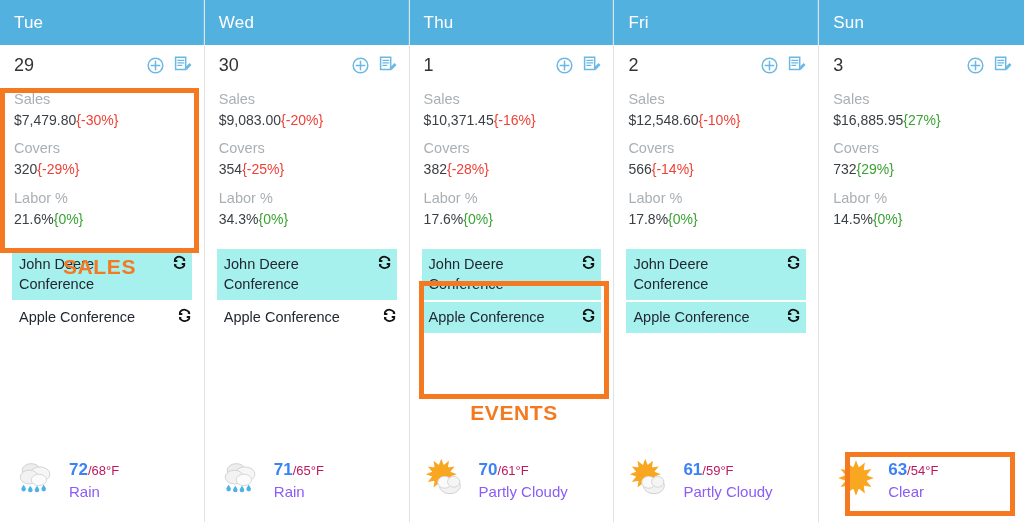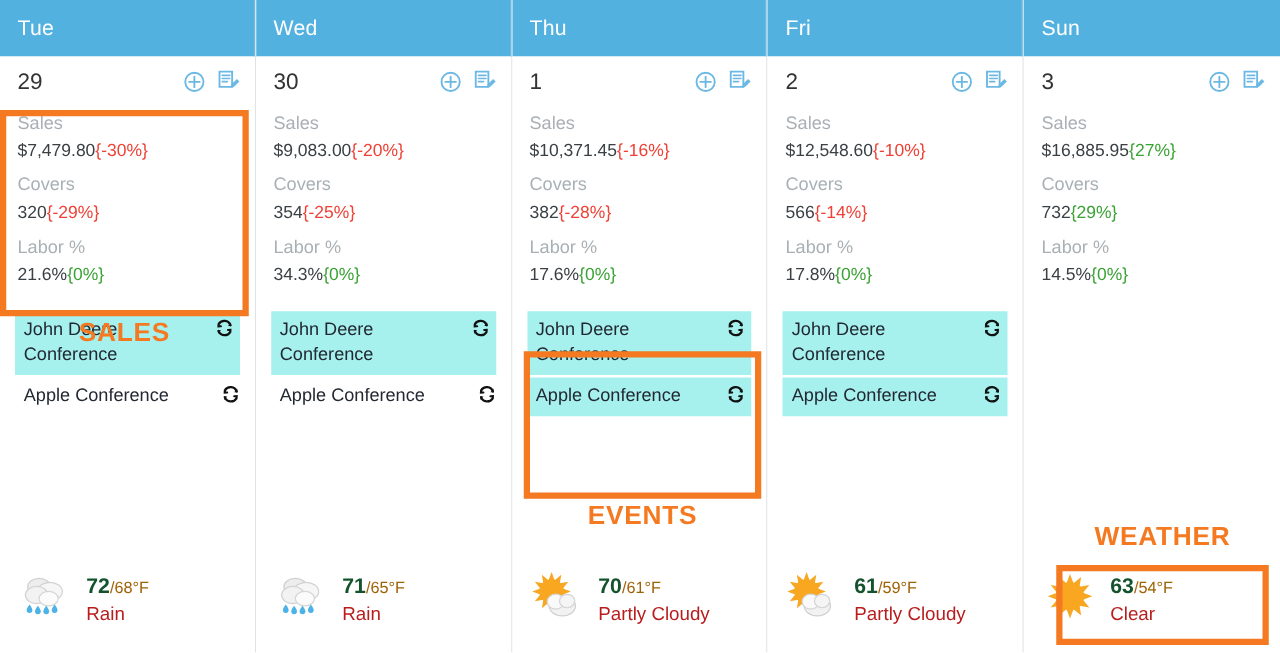--- a/index.html
+++ b/index.html
@@ -116,26 +116,26 @@
   .weather {
     margin-top: auto;
     display: flex;
     align-items: center;
     padding: 0 0 18px 14px;
     gap: 9px;
   }
   .w-icon { width: 46px; height: 44px; flex: 0 0 46px; }
   .w-text { line-height: 1.28; }
   .w-temp-hi {
-    font-size: 17px; font-weight: bold; color: #14532d;
+    font-size: 17px; font-weight: bold; color: #3b82f6;
   }
   .w-temp-lo {
-    font-size: 13px; color: #a16207;
-  }
-  .w-cond { font-size: 15px; color: #b91c1c; margin-top: 2px; }
+    font-size: 13px; color: #be185d;
+  }
+  .w-cond { font-size: 15px; color: #8b5cf6; margin-top: 2px; }
 
   
   .anno-box {
     position: absolute;
     border: 5px solid #f47920;
     pointer-events: none;
     z-index: 20;
   }
   .anno-label {
     position: absolute;
@@ -441,14 +441,13 @@
       </div>
     </div>
 
   <div class="anno-box" style="left:0px; top:88px; width:199px; height:165px;"></div>
   <div class="anno-label" style="left:0px; top:255px; width:199px;">SALES</div>
 
   <div class="anno-box" style="left:419px; top:281px; width:190px; height:118px;"></div>
   <div class="anno-label" style="left:419px; top:401px; width:190px;">EVENTS</div>
 
   <div class="anno-box" style="left:845px; top:452px; width:170px; height:64px;"></div>
-  <div class="anno-label" style="left:845px; top:418px; width:170px;">WEATHER</div>
 </div>
 
 </body></html>

